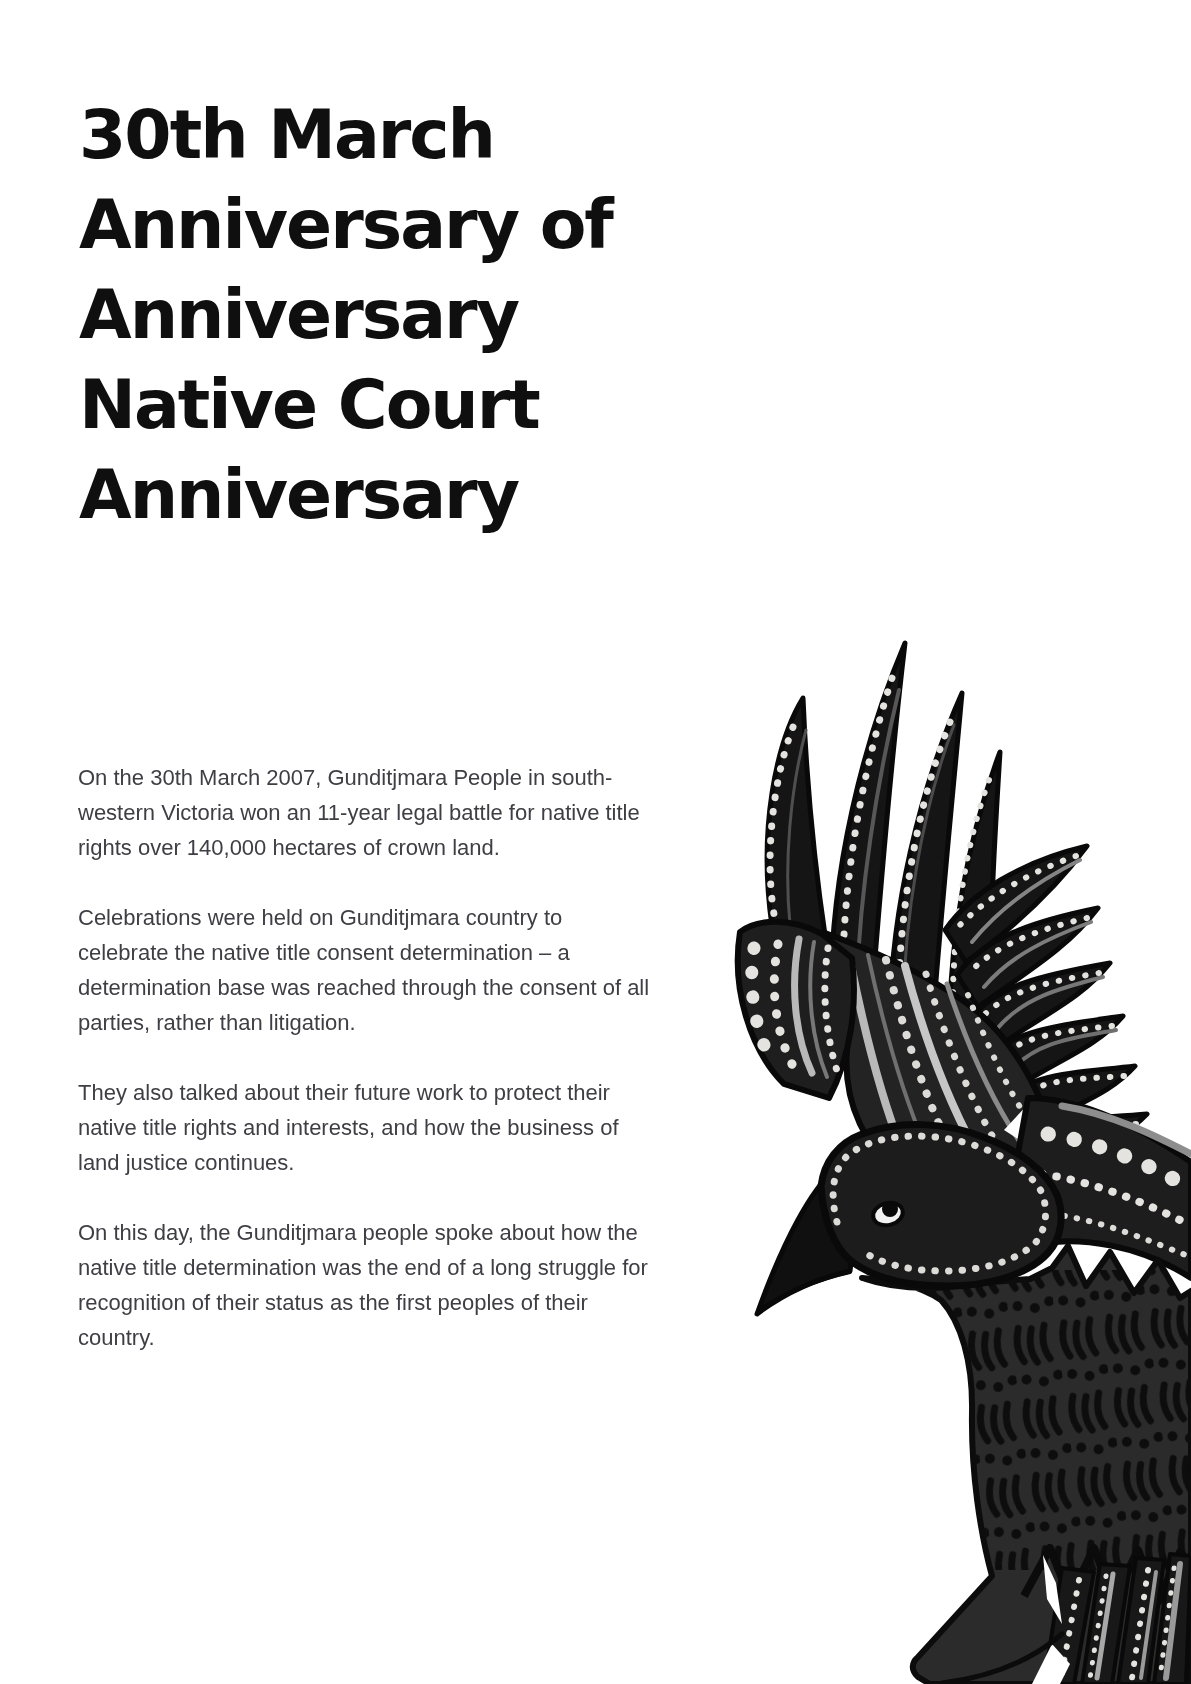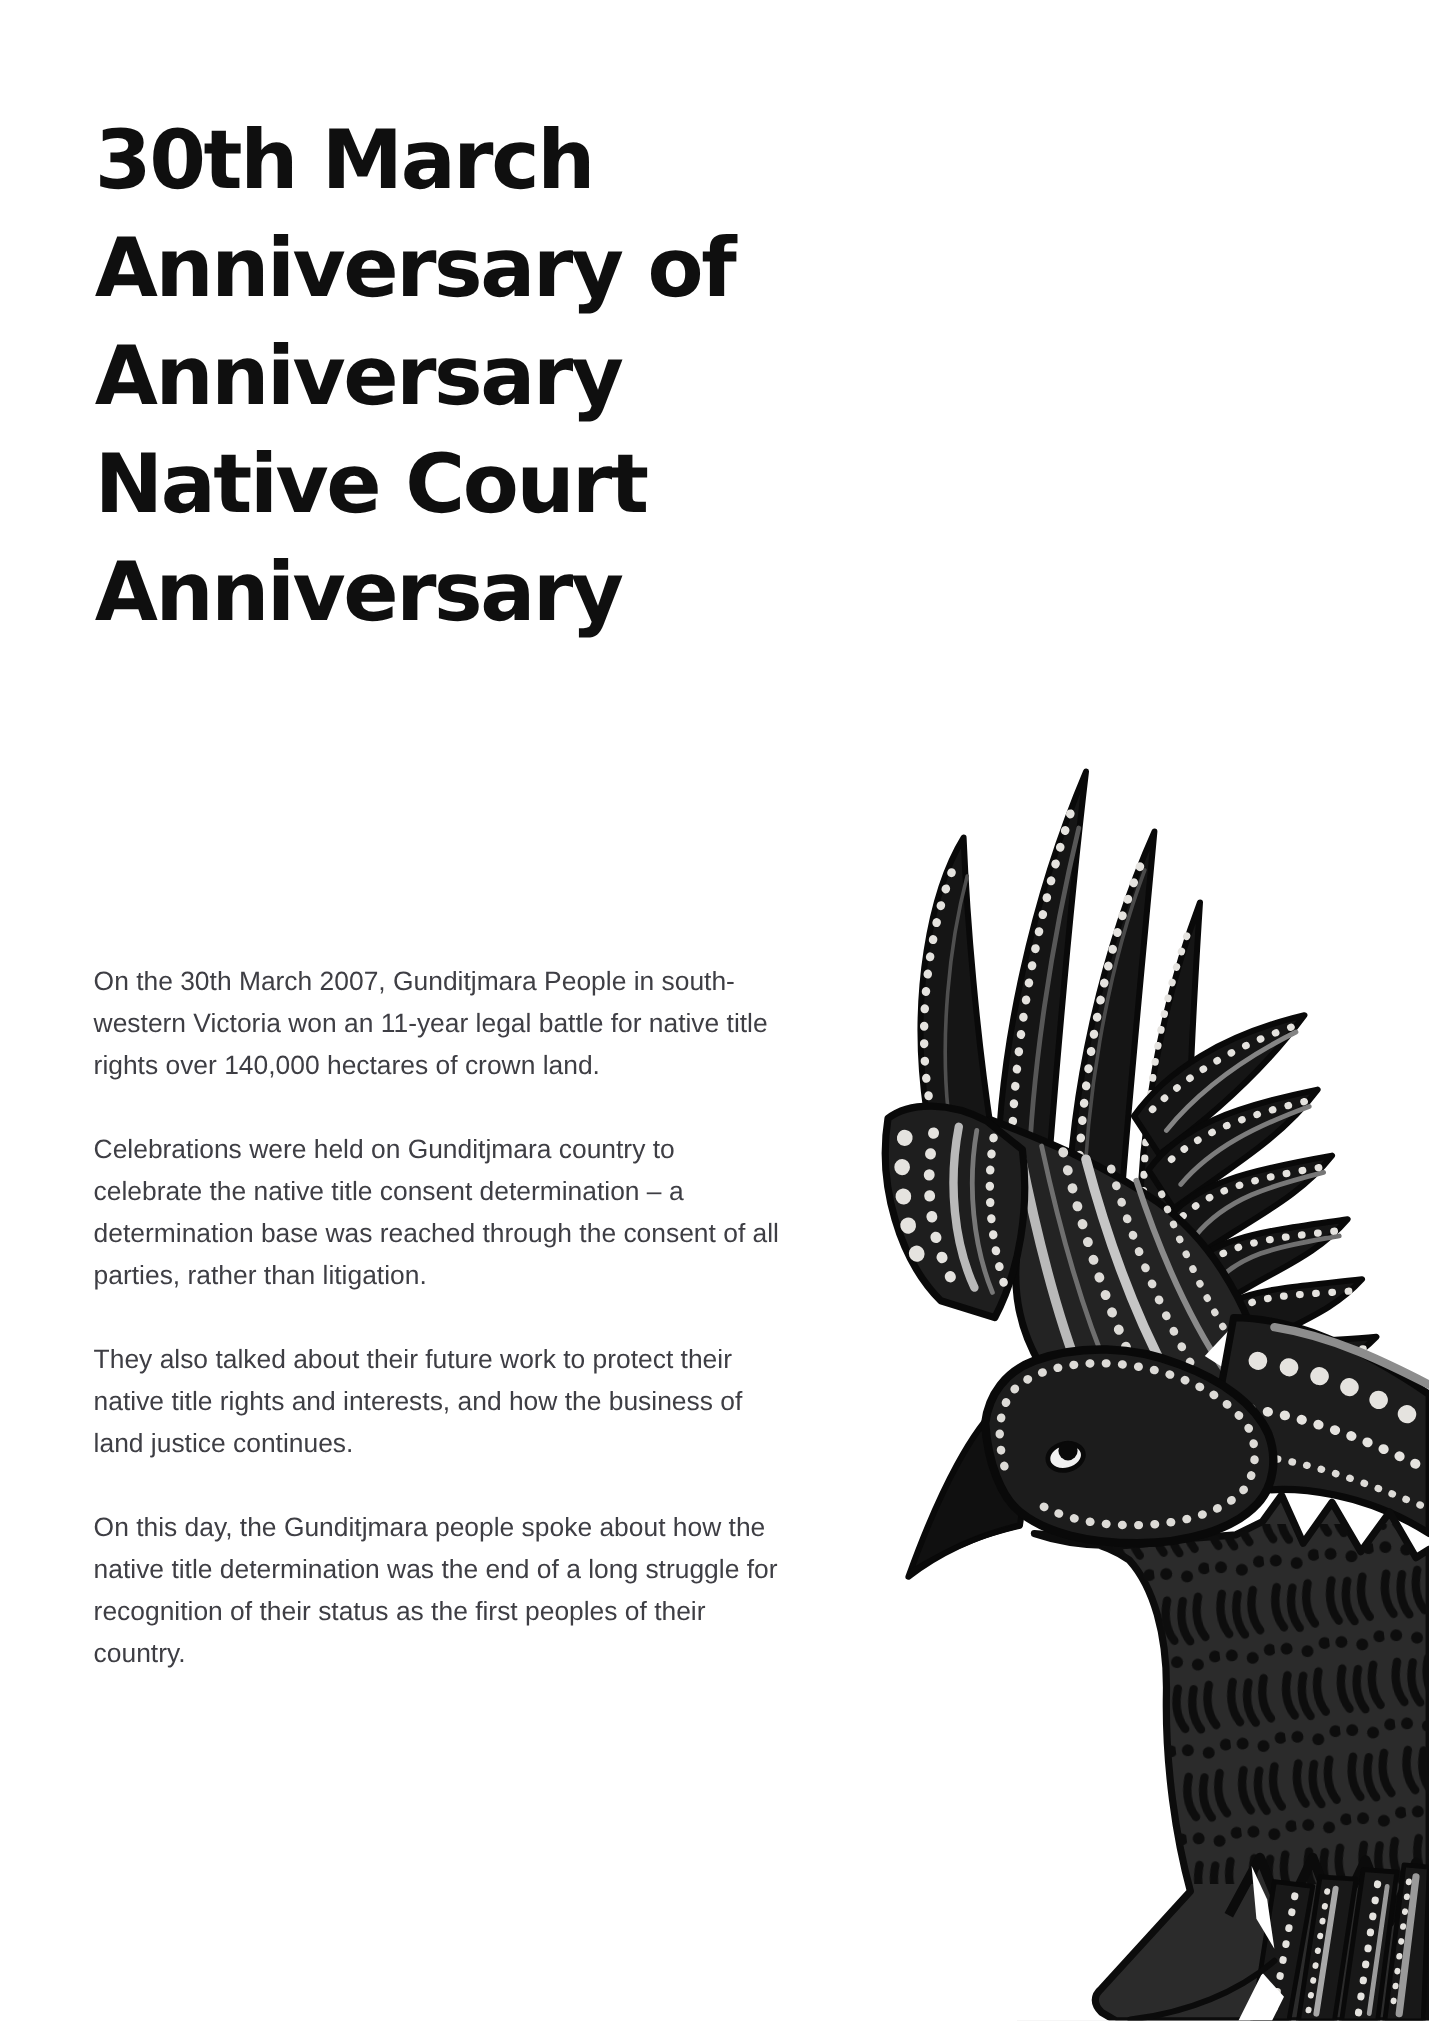--- a/index.html
+++ b/index.html
@@ -13,21 +13,21 @@
   }
   .title{
     position:absolute;left:79px;top:90px;width:900px;
     font-family:"DejaVu Sans",sans-serif;
     font-weight:bold;
     font-size:68px;line-height:90px;letter-spacing:-2px;
     color:#0f0f0f;
   }
   .title .t-line{white-space:nowrap;}
   .article{
-    position:absolute;left:78px;top:800px;width:575px;
+    position:absolute;left:78px;top:760px;width:575px;
     font-size:22px;line-height:35px;
     color:#3e3e44;
   }
   .article p{margin:0 0 35px 0;}
   svg.bird{position:absolute;left:600px;top:630px;width:591px;height:1054px;}
 </style>
 </head>
 <body>
 
 <div class="page">

